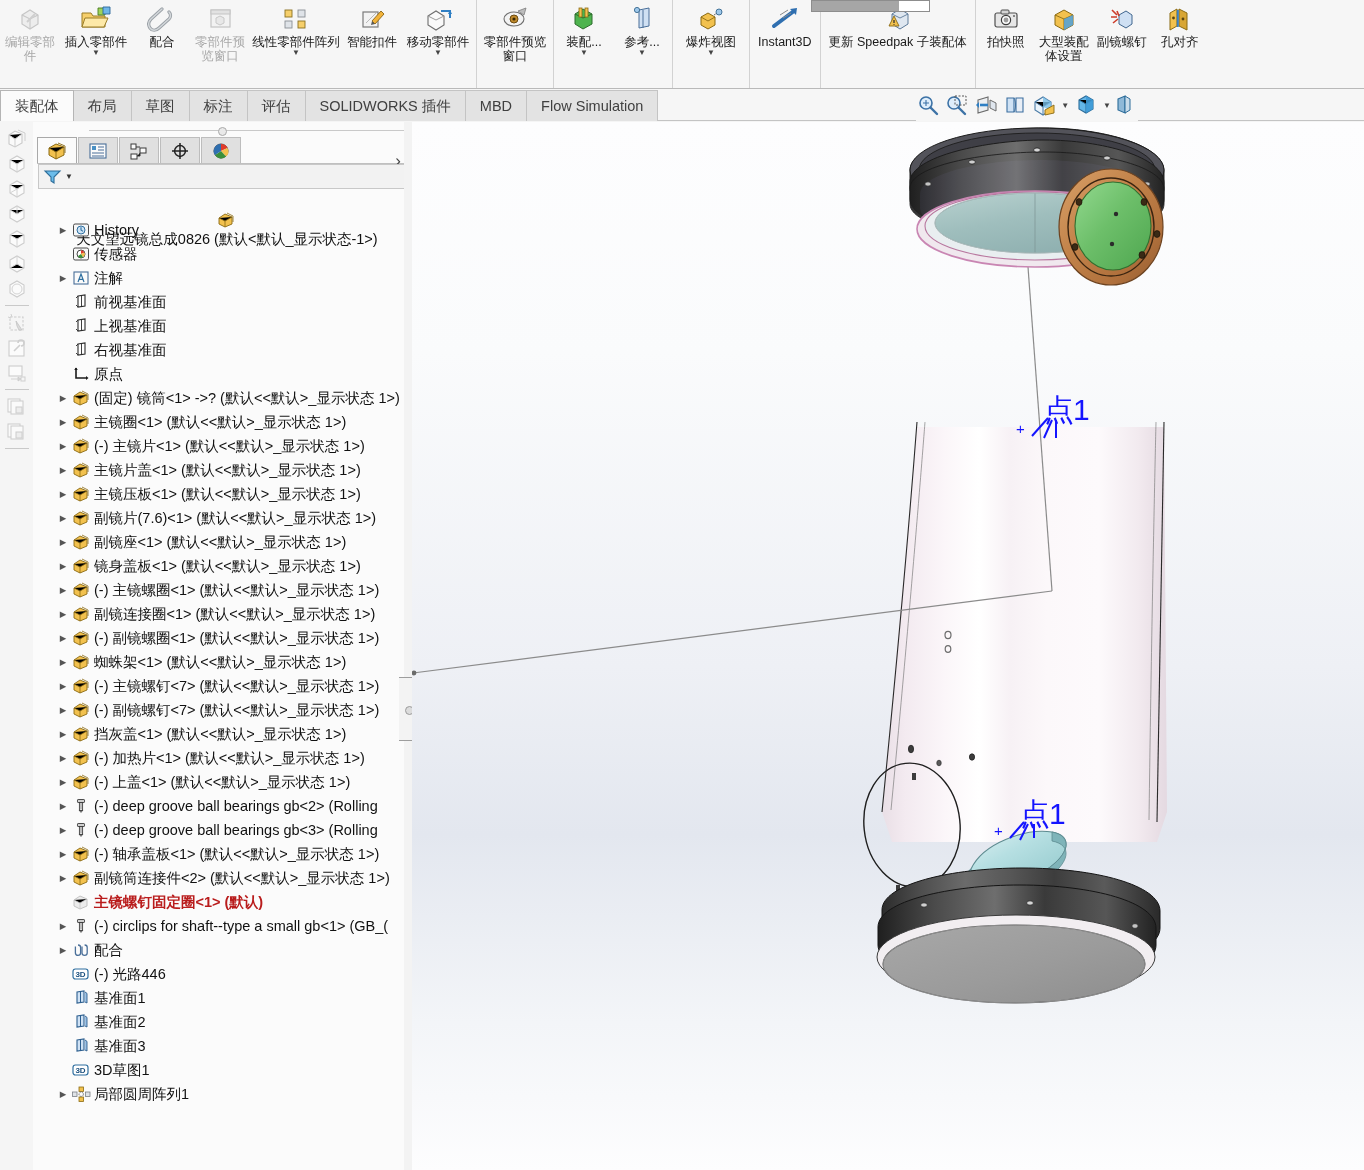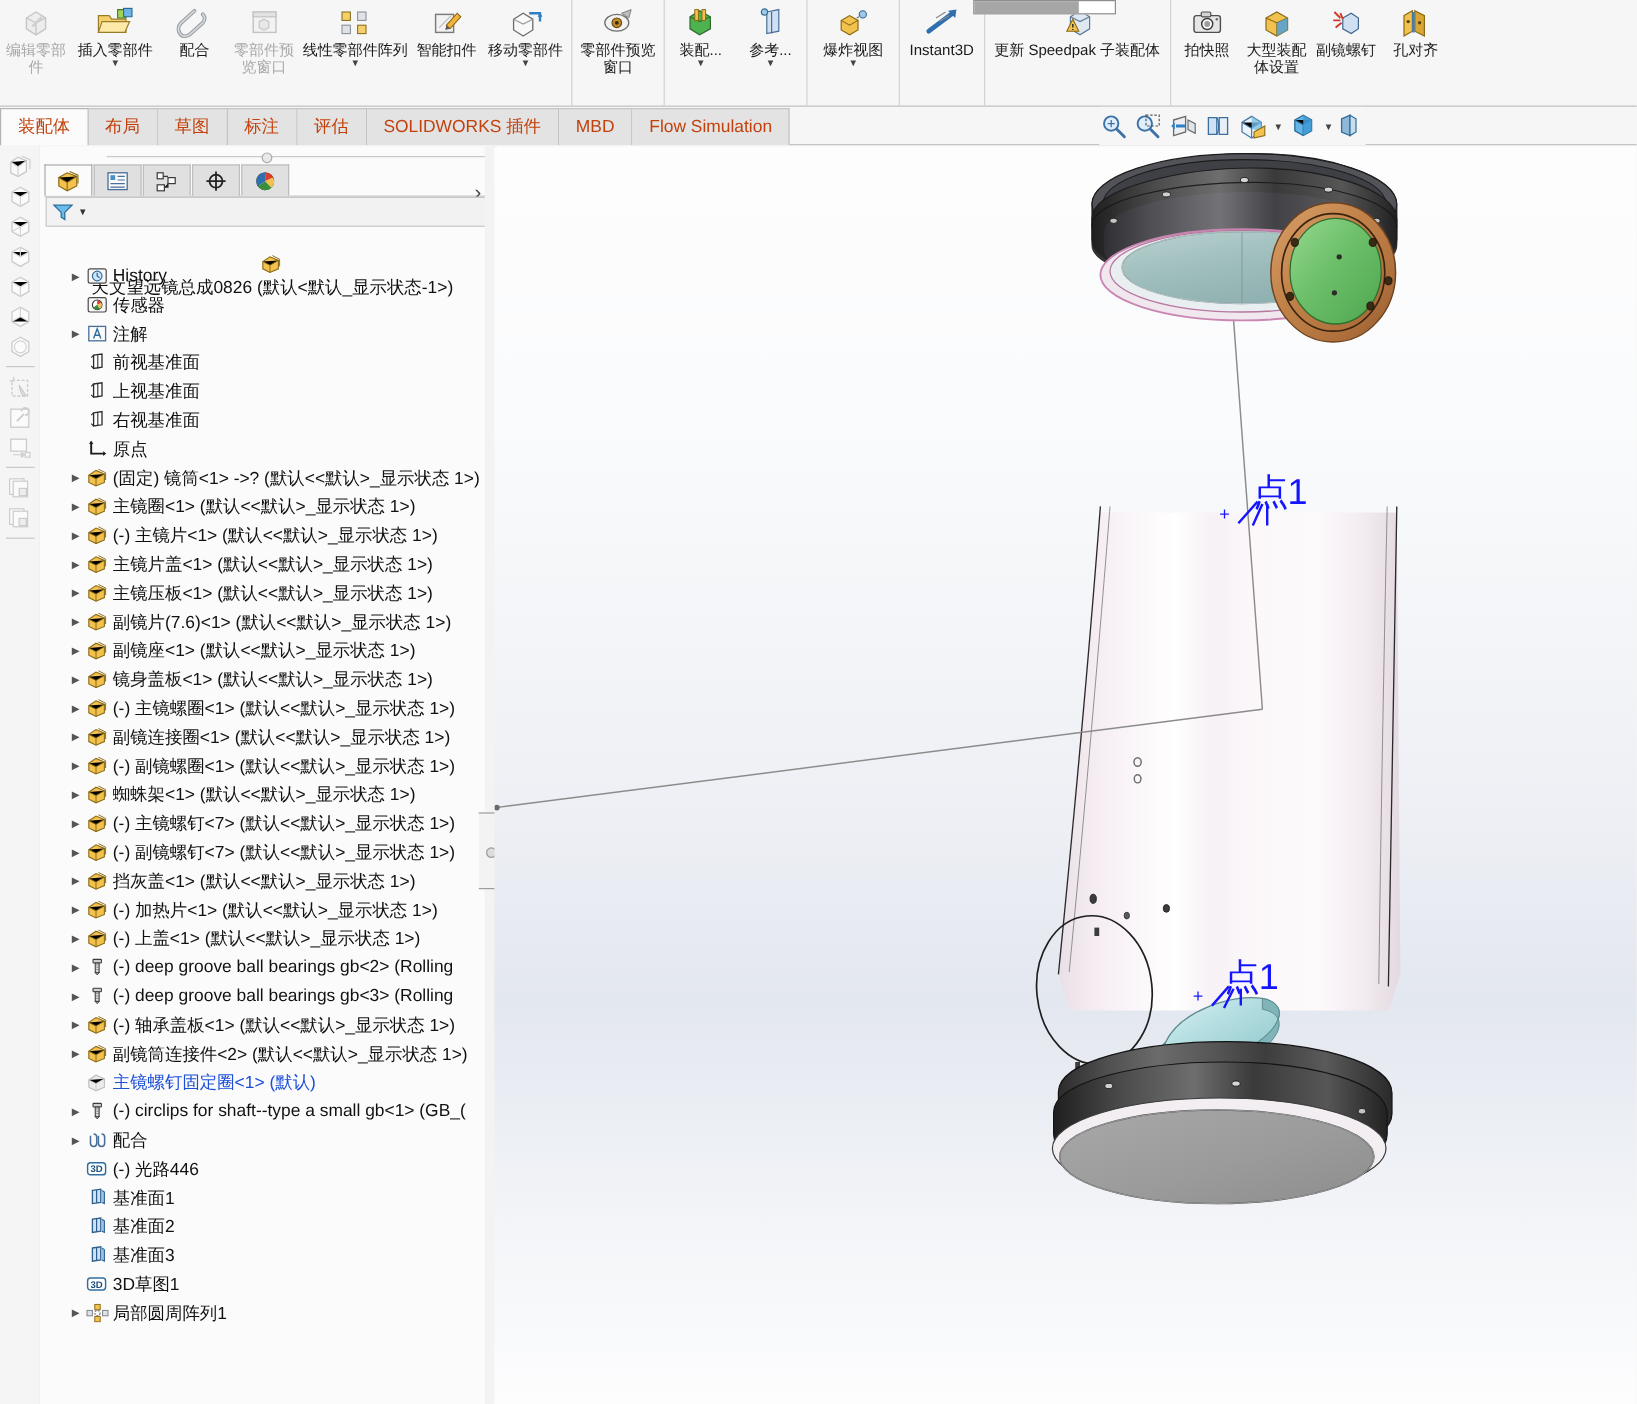--- a/index.html
+++ b/index.html
@@ -45,21 +45,21 @@
   .rb-btn.nolabelwrap .lb{white-space:nowrap;word-break:normal;}
 
   
   .tabbar{
     position:absolute;left:0;top:89px;width:1364px;height:32px;
     background:#f6f6f6;
     display:flex;align-items:flex-end;
   }
   .tab{
     height:31px;line-height:31px;padding:0 14px;
-    font-size:14.5px;color:#c2410c;
+    font-size:14.5px;color:#404040;
     background:#e3e3e3;border:1px solid #c4c4c4;border-bottom:none;
     border-left:none;box-sizing:border-box;cursor:default;
   }
   .tab:first-child{border-left:1px solid #c4c4c4;}
   .tab.active{background:#fbfbfb;border-color:#b5b5b5;font-weight:400;}
   .tab-fill{flex:1;border-bottom:1px solid #c4c4c4;height:31px;box-sizing:border-box;}
 
   .tabbar-tools{
     position:absolute;right:2px;top:89px;height:32px;
     display:flex;align-items:center;gap:5px;padding-right:4px;
@@ -124,21 +124,21 @@
     display:flex;align-items:center;height:24px;white-space:nowrap;
     font-size:14.5px;color:#111;padding-left:6px;box-sizing:border-box;
   }
   .tnode.root{font-size:14.5px;padding-left:38px;flex-direction:column;}
   .tnode .arrow{
     width:16px;flex:0 0 16px;text-align:center;font-size:8.5px;color:#555;
   }
   .tnode .arrow.empty{color:transparent;}
   .tnode .tic{flex:0 0 20px;width:20px;display:flex;align-items:center;justify-content:center;}
   .tnode .tlb{padding-left:3px;}
-  .tnode.dim .tlb{color:#1d4ed8;}
+  .tnode.dim .tlb{color:#b91c1c;font-weight:bold;}
   .tnode.i1{padding-left:22px;}
 
   
   .splitter{
     position:absolute;left:404px;top:122px;width:9px;height:1048px;
     background:#f3f3f3;border-right:1px solid #9d9d9d;
   }
   .splitter .notch{
     position:absolute;left:-5px;top:555px;width:14px;height:62px;
     background:#f3f3f3;border:1px solid #9d9d9d;border-left:none;

